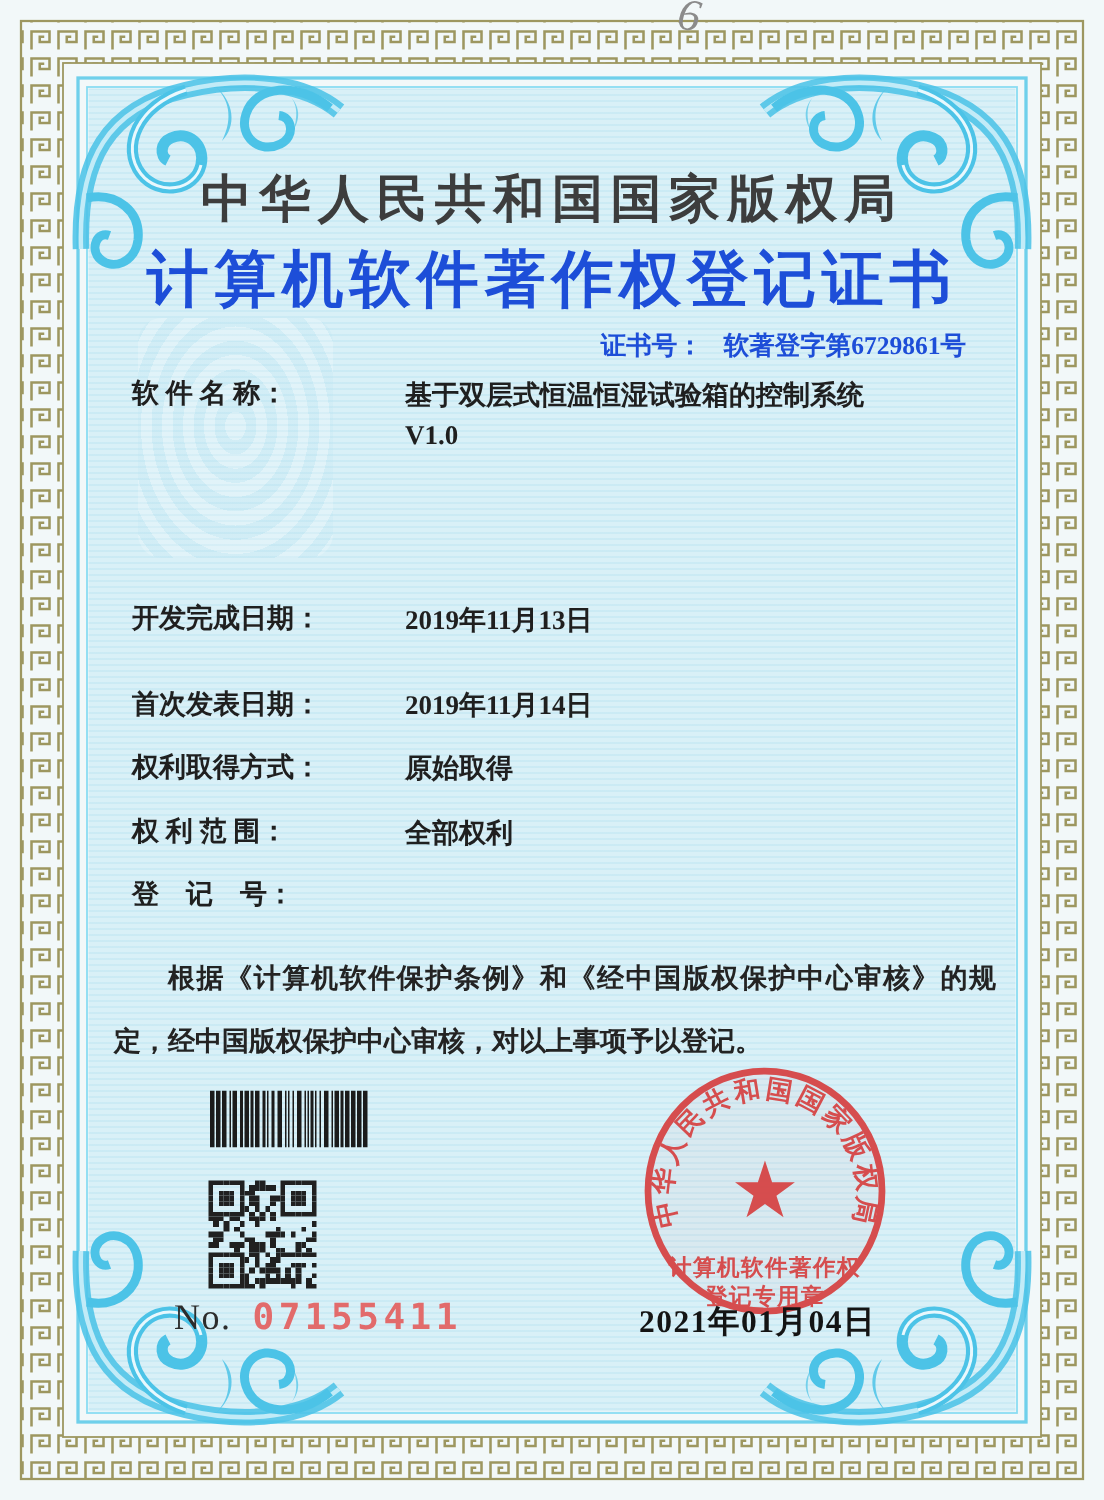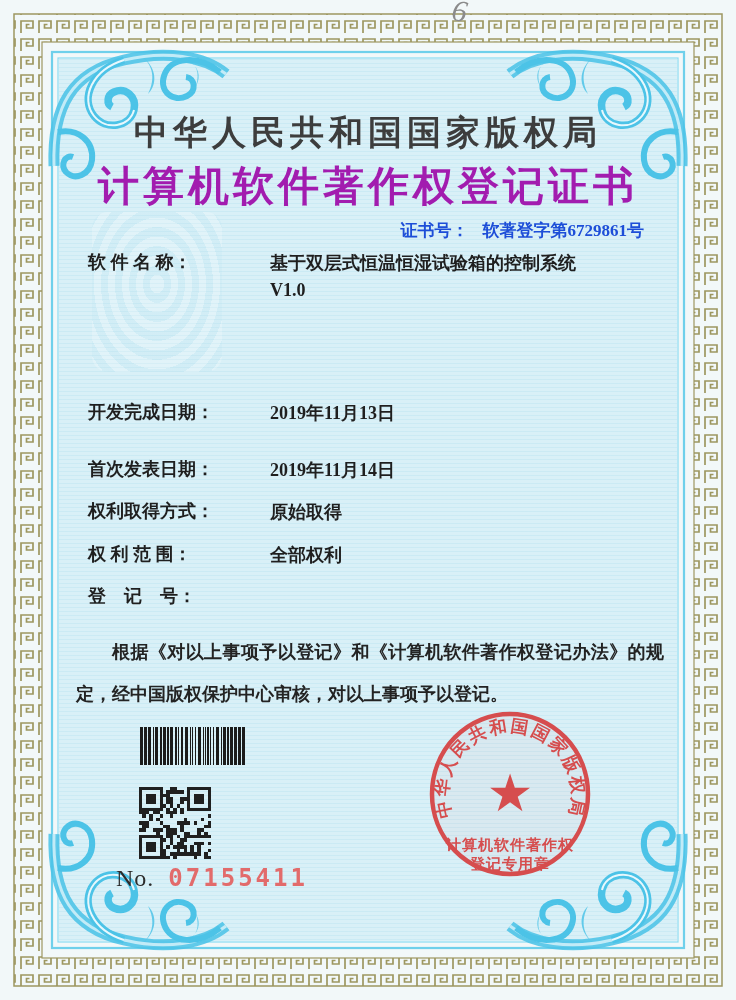--- a/index.html
+++ b/index.html
@@ -7,21 +7,21 @@
         font-family:"Liberation Serif","DejaVu Serif",serif;}
   .inner-bg{position:absolute;left:59px;top:59px;right:59px;bottom:59px;z-index:0;
         background-color:#d9f0f7;
         background-image:repeating-linear-gradient(to bottom,rgba(130,205,230,.16) 0px,rgba(130,205,230,.16) 1px,rgba(255,255,255,0) 1px,rgba(255,255,255,0) 4px);}
   .border-svg{position:absolute;left:0;top:0;width:736px;height:1000px;z-index:1;}
   .watermark{position:absolute;left:92px;top:212px;width:130px;height:160px;z-index:1;border-radius:16px;opacity:.35;
         background:repeating-radial-gradient(ellipse at 50% 45%,rgba(255,255,255,.6) 0 7px,rgba(182,226,241,.55) 7px 14px);}
   .content{position:absolute;left:0;top:0;width:736px;height:1000px;z-index:3;color:#2b2b2b;}
   .pencil-mark{position:absolute;left:452px;top:-6px;font-size:30px;color:#8b8b8b;font-style:italic;transform:rotate(10deg);}
   .authority{position:absolute;top:110px;left:0;width:100%;text-align:center;font-size:34px;font-weight:bold;letter-spacing:5px;color:#3d3d3d;}
-  .cert-title{position:absolute;top:159px;left:0;width:100%;text-align:center;font-size:41px;font-weight:bold;letter-spacing:4px;color:#a21caf;}
+  .cert-title{position:absolute;top:159px;left:0;width:100%;text-align:center;font-size:41px;font-weight:bold;letter-spacing:4px;color:#1d4ed8;}
   .cert-no{position:absolute;top:219px;right:92px;font-size:17px;font-weight:bold;color:#1d4ed8;}
   .cert-no .gap{display:inline-block;width:14px;}
   .row{position:absolute;left:88px;display:flex;font-size:18px;font-weight:bold;color:#1f1f1f;gap:48px;}
   .row .lbl{flex:none;min-width:134px;}
   .row .val{width:440px;line-height:27px;}
   .r1{top:250px}.r2{top:331px}.r3{top:400px}.r4{top:457px}.r5{top:499px}.r6{top:542px}.r7{top:584px}
   .statement{position:absolute;left:76px;top:631px;width:588px;font-size:18px;font-weight:bold;color:#232323;
         line-height:42px;text-indent:2em;text-align:justify;}
   .barcode{position:absolute;left:140px;top:727px;width:126px;height:38px;display:flex;overflow:hidden;}
   .barcode .bar{height:100%;flex:none;}
@@ -108,21 +108,21 @@
 
     <div class="row r5">
       <span class="lbl">权利取得方式：</span>
       <span class="val">原始取得</span>
     </div>
 
     <div class="row r7">
       <span class="lbl">登　记　号：</span>
     </div>
 
-    <div class="statement">根据《对以上事项予以登记》和《计算机软件著作权登记办法》的规定，经中国版权保护中心审核，对以上事项予以登记。</div>
+    <div class="statement">根据《计算机软件保护条例》和《经中国版权保护中心审核》的规定，经中国版权保护中心审核，对以上事项予以登记。</div>
 
     <div class="barcode">
         <div class="bar" style="width: 3px; margin-right: 1px; background: rgb(27, 27, 27);"></div>
         <div class="bar" style="width: 3px; margin-right: 1px; background: rgb(27, 27, 27);"></div>
         <div class="bar" style="width: 3px; margin-right: 2px; background: rgb(27, 27, 27);"></div>
         <div class="bar" style="width: 1px; margin-right: 1px; background: rgb(27, 27, 27);"></div>
         <div class="bar" style="width: 3px; margin-right: 2px; background: rgb(27, 27, 27);"></div>
         <div class="bar" style="width: 2px; margin-right: 1px; background: rgb(27, 27, 27);"></div>
         <div class="bar" style="width: 3px; margin-right: 1px; background: rgb(27, 27, 27);"></div>
         <div class="bar" style="width: 2px; margin-right: 1px; background: rgb(27, 27, 27);"></div>
@@ -604,15 +604,16 @@
       </defs>
       <ellipse cx="88" cy="92" rx="78" ry="80" fill="rgba(230,90,90,0.05)" stroke="#d64040" stroke-width="4.5"></ellipse>
       <text font-size="17.5" font-weight="bold" fill="#d64040" letter-spacing="2.5">
         <textPath href="#sealArc" startOffset="50%" text-anchor="middle">中华人民共和国国家版权局</textPath>
       </text>
       <text x="88" y="109" text-anchor="middle" font-size="52" fill="#d64040">★</text>
       <text x="88" y="148" text-anchor="middle" font-size="15" font-weight="bold" fill="#d64040" letter-spacing="1">计算机软件著作权</text>
       <text x="88" y="167" text-anchor="middle" font-size="15" font-weight="bold" fill="#d64040" letter-spacing="1">登记专用章</text>
     </svg>
 
+    <div class="issue-date">2021年01月04日</div>
 
   </div>
 </div>
 
 </body></html>

